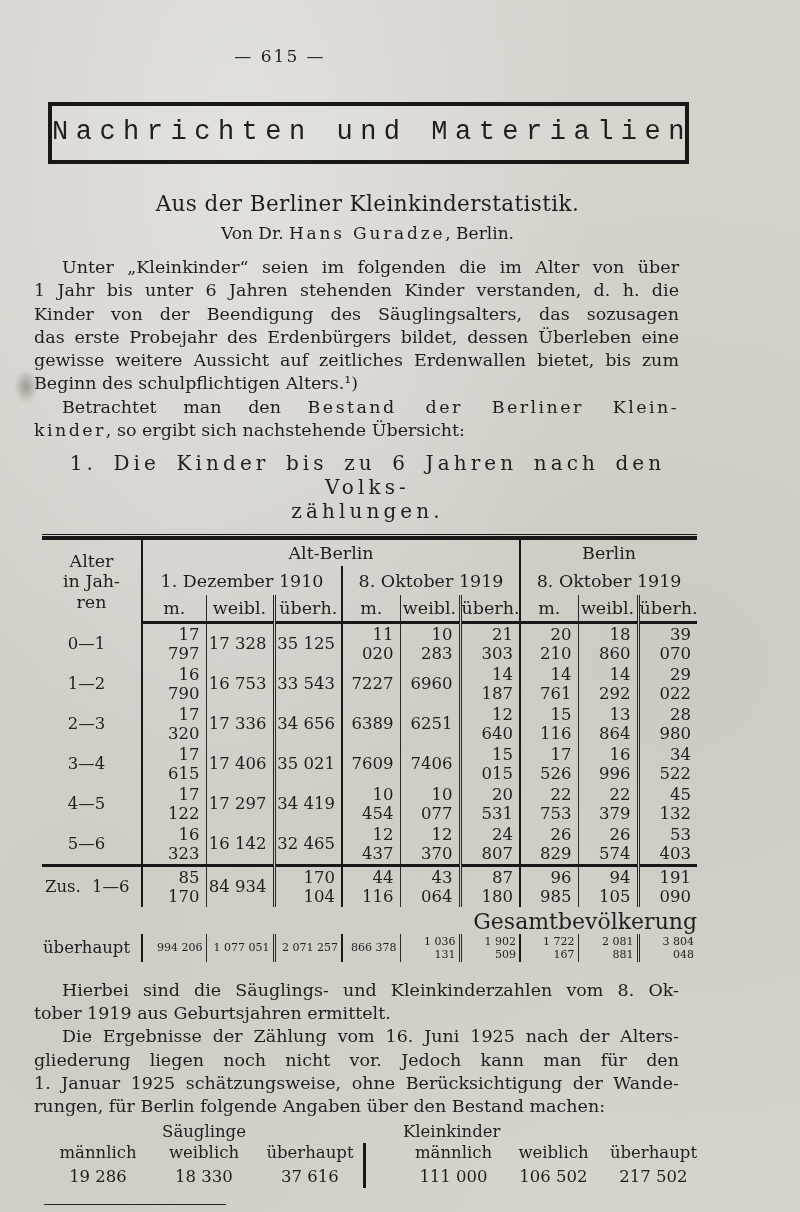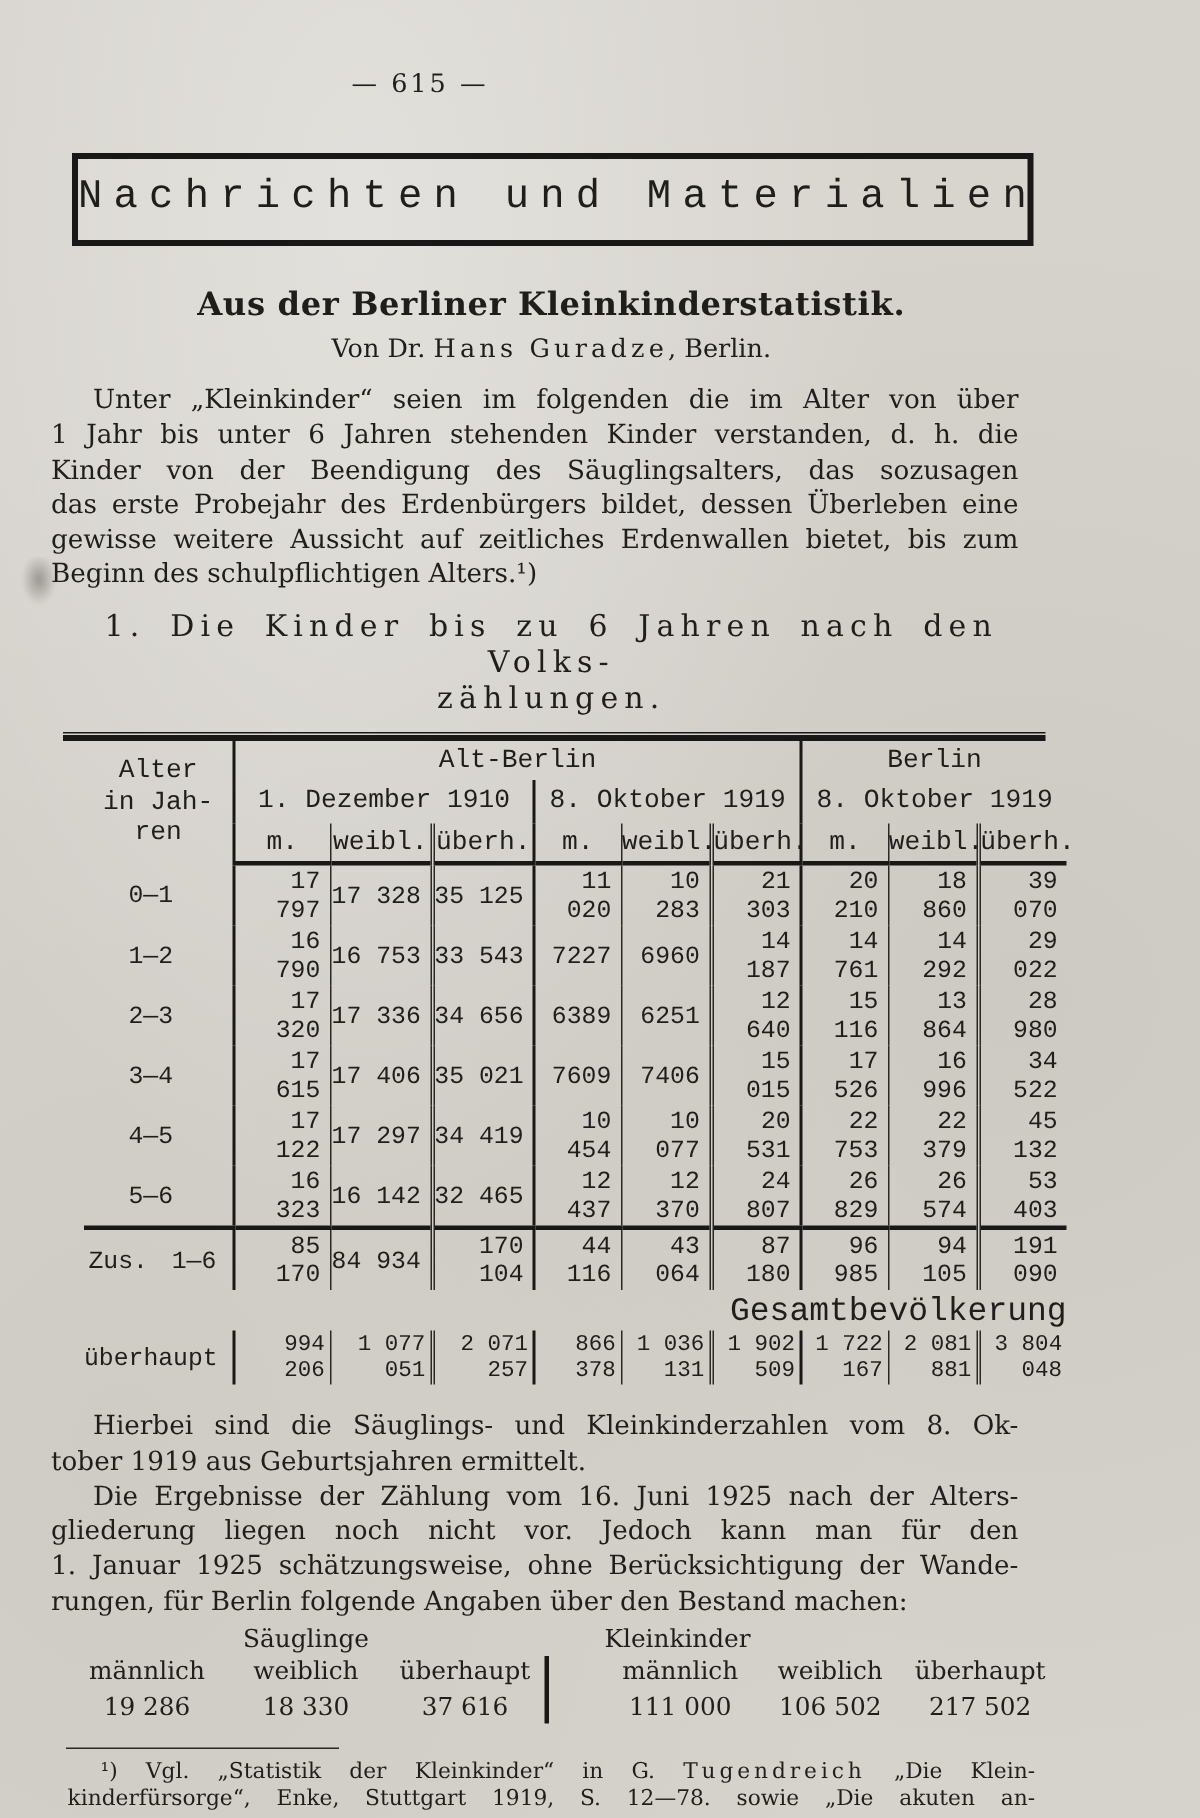--- a/index.html
+++ b/index.html
@@ -14,52 +14,52 @@
       radial-gradient(ellipse at 10% 80%, rgba(125,120,110,.08), rgba(125,120,110,0) 50%);
     font-family:"DejaVu Serif", "Liberation Serif", serif;
     color:#201e1b;
   }
   .pagenum { margin-top:46px; width:560px; text-align:center; font-size:17px; letter-spacing:2px; }
   .banner {
     margin:36px 0 0 48px; width:641px; border:4.5px solid #191817;
     padding:11px 0 13px 0; text-align:center; background:rgba(255,255,255,.06);font-family:Liberation Mono, monospace;
   }
   .banner-title { font-size:27px; letter-spacing:7.5px; white-space:nowrap; }
-  .art-title { margin:27px 0 0 45px; width:645px; text-align:center; font-size:21.5px; font-weight:bold; letter-spacing:.4px; }
+  .art-title { margin:27px 0 0 45px; width:645px; text-align:center; font-size:21.5px; font-weight:normal; letter-spacing:.4px; }
   .byline { margin:7px 0 0 45px; width:645px; text-align:center; font-size:17px; }
   .byline .sp { letter-spacing:2.8px; }
   .para { margin-left:34px; width:645px; font-size:17.5px; line-height:23.3px; }
   .p1 { margin-top:13px; }
   .ln { width:645px; }
   .jl { text-align:justify; text-align-last:justify; }
   .ind { text-indent:28px; }
   .sp { letter-spacing:2.4px; }
   .secthead { margin:9px 0 0 45px; width:645px; text-align:center; font-size:20px; line-height:24px; letter-spacing:.205em; word-spacing:.3em; }
   
   .toprule { margin:11px 0 0 42px; width:655px; border-top:1.5px solid #191817; border-bottom:4px solid #191817; height:6px; }
-  table.stats { margin-left:56px; width:655px; border-collapse:collapse; table-layout:fixed; font-size:17px;font-family:Liberation Mono, monospace; }
+  table.stats { margin-left:42px; width:655px; border-collapse:collapse; table-layout:fixed; font-size:17px; }
   table.stats th { font-weight:normal; padding:0; }
   .hr1 th { height:26px; font-size:17.5px; }
   .hr2 th { height:29px; font-size:17.5px; }
   .agecell { vertical-align:middle; line-height:20.5px; font-size:17.5px; text-align:center; }
   th.g, th.sg { border-left:2.5px solid #191817; text-align:center; }
   .mh th { height:27px; border-bottom:3px solid #191817; text-align:center; font-size:17.5px; }
   .mh th:nth-child(3n+1) { border-left:2.5px solid #191817; }
   .mh th:nth-child(3n+2) { border-left:1px solid #2a2825; }
   .mh th:nth-child(3n)   { border-left:3px double #2a2825; }
   table.stats td { padding:1px 6px 1px 0; height:21px; }
   .r10 td { text-align:right; font-size:16.5px; }
   .r10 td:first-child { text-align:center; padding-right:10px; }
   .r10 td:nth-child(3n+2) { border-left:2.5px solid #191817; }
   .r10 td:nth-child(3n):not(:first-child) { border-left:1px solid #2a2825; }
   .r10 td:nth-child(3n+1):not(:first-child) { border-left:3px double #2a2825; }
   tr.zus td { border-top:3px solid #191817; height:26px; }
   tr.zus td:first-child { text-align:left; padding-left:3px; word-spacing:6px; }
   tr.gesamt td { text-align:right; height:23px; font-size:22px; padding:2px 0 0 0; }
-  tr.ueb td { font-size:15px; height:24px; padding-right:3px; vertical-align:middle; }
+  tr.ueb td { font-size:11px; height:24px; padding-right:3px; vertical-align:middle; }
   tr.ueb td:first-child { font-size:16.5px; padding-left:0; }
   
   .p3 { margin-top:17px; }
   
   .est { margin:3px 0 0 45px; width:660px; font-size:16.5px; }
   .est-titles { display:flex; }
   .est-titles .t1 { width:318px; text-align:center; }
   .est-titles .t2 { width:342px; text-align:left; padding-left:40px; }
   .est-body { display:flex; align-items:stretch; }
   .est-half { width:318px; display:flex; flex-wrap:wrap; }
@@ -93,20 +93,24 @@
 
   <div class="para p1">
     <div class="ln jl ind">Unter „Kleinkinder“ seien im folgenden die im Alter von über</div>
     <div class="ln jl">1 Jahr bis unter 6 Jahren stehenden Kinder verstanden, d. h. die</div>
     <div class="ln jl">Kinder von der Beendigung des Säuglingsalters, das sozusagen</div>
     <div class="ln jl">das erste Probejahr des Erdenbürgers bildet, dessen Überleben eine</div>
     <div class="ln jl">gewisse weitere Aussicht auf zeitliches Erdenwallen bietet, bis zum</div>
     <div class="ln">Beginn des schulpflichtigen Alters.¹)</div>
   </div>
 
+  <div class="para">
+    <div class="ln jl ind"><span>Betrachtet man den </span><span class="sp">Bestand der Berliner Klein-</span></div>
+    <div class="ln"><span class="sp">kinder</span><span>, so ergibt sich nachstehende Übersicht:</span></div>
+  </div>
 
   <div class="secthead">
     <div>1. Die Kinder bis zu 6 Jahren nach den Volks-</div>
     <div>zählungen.</div>
   </div>
 
   <div class="toprule"></div>
 
   <table class="stats">
     <colgroup>

